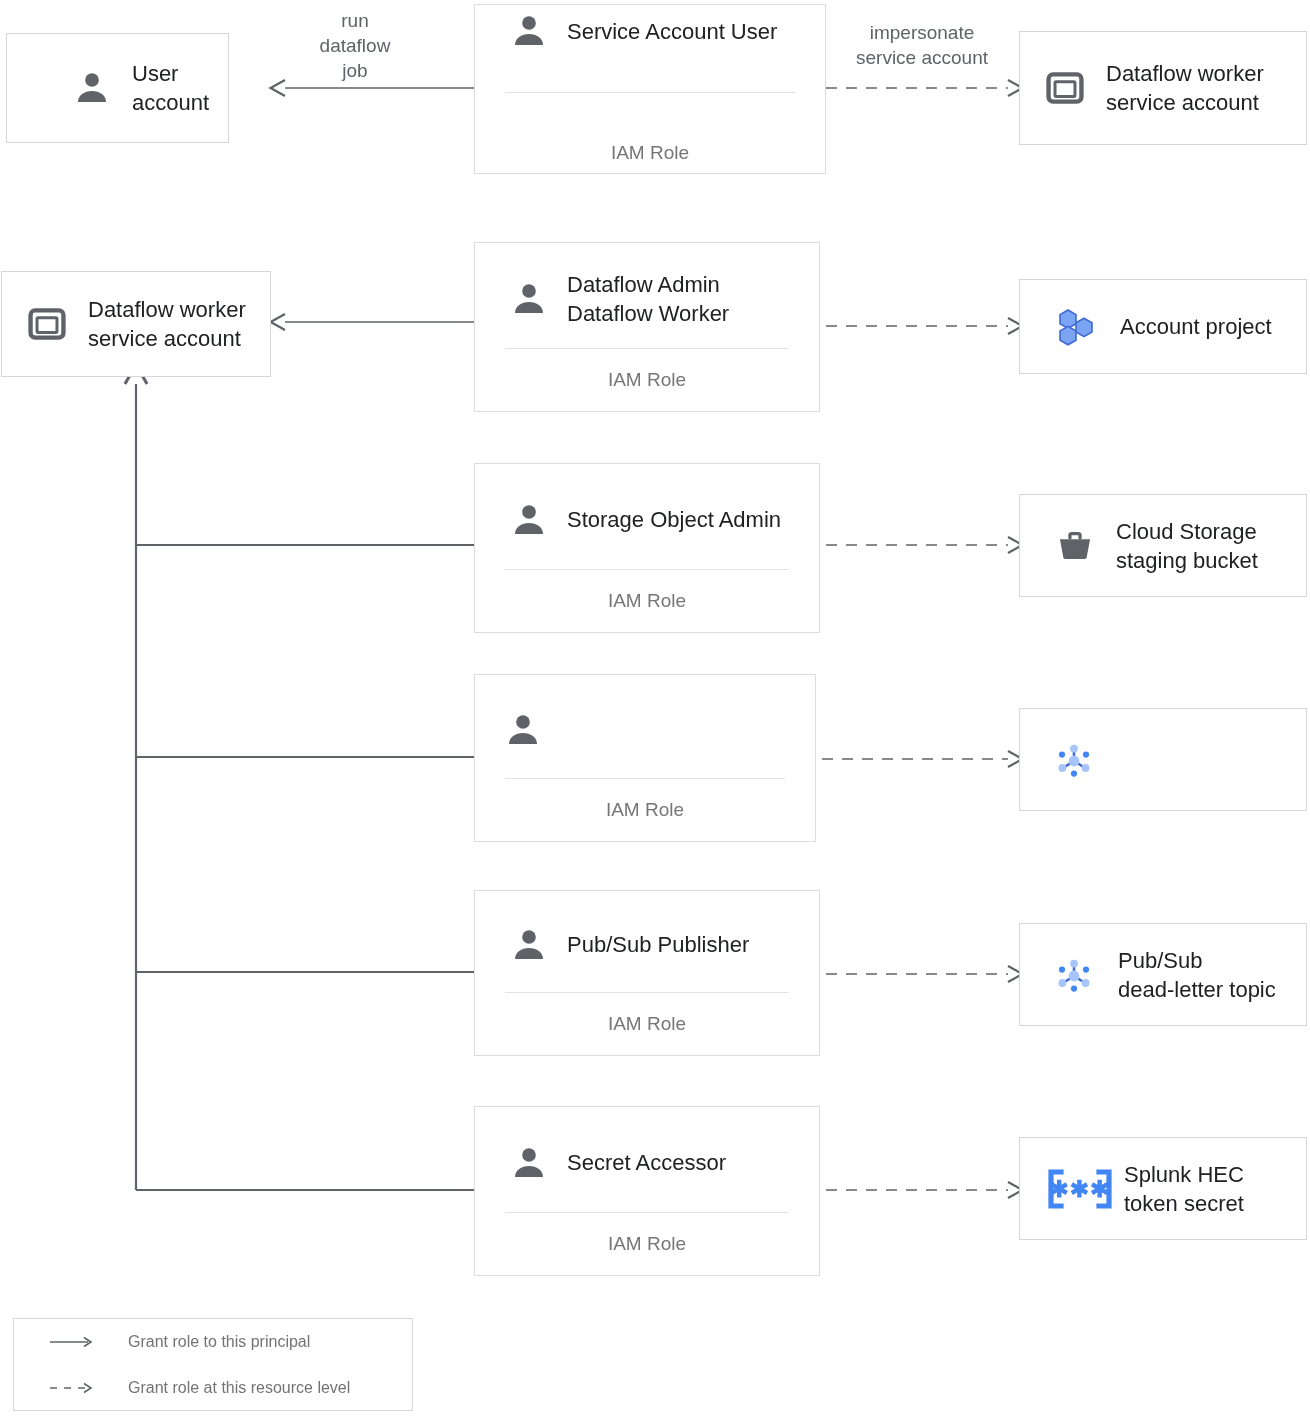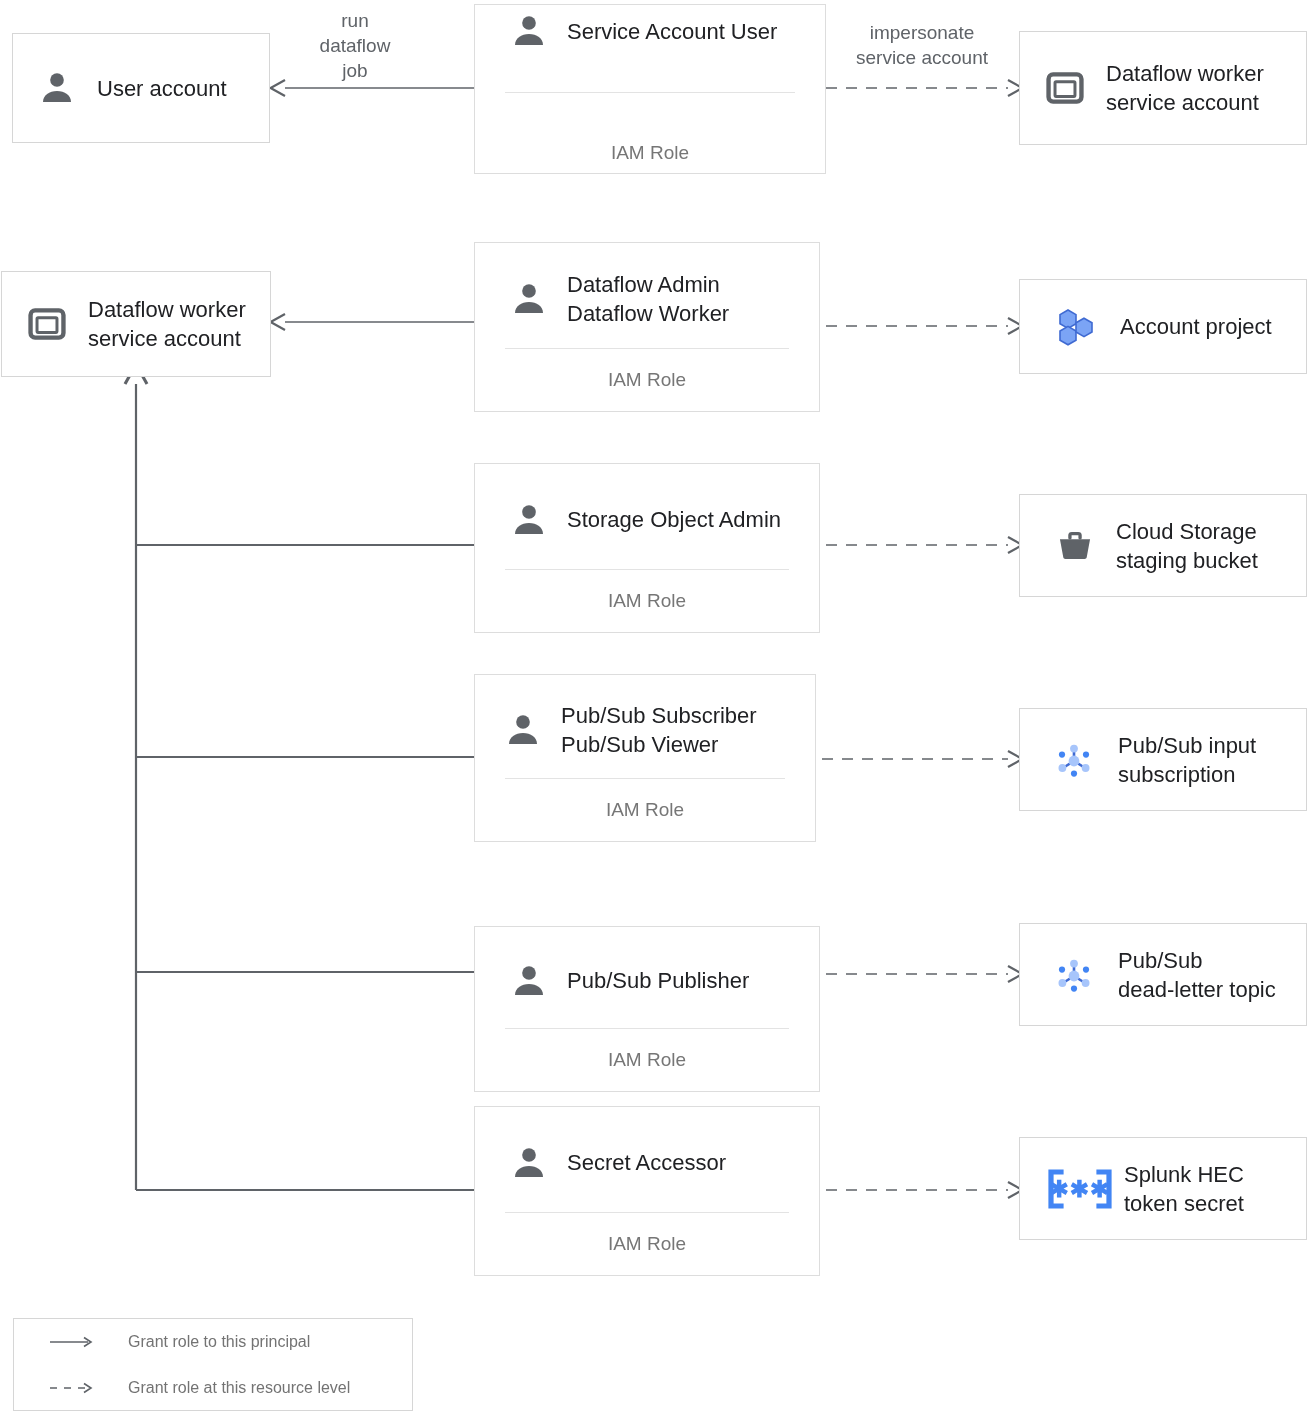--- a/index.html
+++ b/index.html
@@ -160,21 +160,21 @@
     <line x1="826" y1="1190" x2="1008" y2="1190" stroke="#5f6368" stroke-width="1.6" stroke-dasharray="11 9" marker-end="url(#arrowR)"></line>
   </svg>
 
   <div class="edge-caption" style="left:296px; top:8px; width:118px;">run
 dataflow
 job</div>
 
   <div class="edge-caption" style="left:836px; top:20px; width:172px;">impersonate
 service account</div>
 
-  <div class="node" style="left:12px; top:33px; width:258px; height:110px;">
+  <div class="node" style="left:6px; top:33px; width:223px; height:110px;padding-left:41px;">
     <div class="node-row">
       <svg class="icon" width="40" height="40" viewBox="0 0 24 24">
         <circle cx="12" cy="7.2" r="4.1" fill="#5f6368"></circle>
         <path d="M3.6 20.4c0-4.1 3.8-6.6 8.4-6.6s8.4 2.5 8.4 6.6z" fill="#5f6368"></path>
       </svg>
       <div class="node-label">User account</div>
     </div>
   </div>
 
   <div class="role-card" style="left:474px; top:4px; width:352px; height:170px;gap:41px;">
@@ -257,47 +257,43 @@
 staging bucket</div>
     </div>
   </div>
 
   <div class="role-card" style="left:474px; top:674px; width:342px; height:168px;">
     <div class="role-top" style="padding-left:28px;">
       <svg class="icon" width="40" height="40" viewBox="0 0 24 24">
         <circle cx="12" cy="7.2" r="4.1" fill="#5f6368"></circle>
         <path d="M3.6 20.4c0-4.1 3.8-6.6 8.4-6.6s8.4 2.5 8.4 6.6z" fill="#5f6368"></path>
       </svg>
-      <div class="role-name">Pub/Sub Subscriber
-Pub/Sub Viewer</div>
     </div>
     <div class="role-divider"></div>
     <div class="role-foot">IAM Role</div>
   </div>
 
   <div class="node" style="left:1019px; top:708px; width:288px; height:103px;">
     <div class="node-row" style="padding-left:30px;">
       <svg class="icon" width="48" height="48" viewBox="0 0 48 48">
         <line x1="24" y1="14" x2="24" y2="25" stroke="#3f6ad2" stroke-width="2.6"></line>
         <line x1="24" y1="25" x2="14.5" y2="31" stroke="#3f6ad2" stroke-width="2.6"></line>
         <line x1="24" y1="25" x2="33.5" y2="31" stroke="#3f6ad2" stroke-width="2.6"></line>
         <circle cx="24" cy="25" r="5.4" fill="#a7c5fb"></circle>
         <circle cx="24" cy="12.6" r="3.9" fill="#a7c5fb"></circle>
         <circle cx="12.4" cy="32" r="3.9" fill="#a7c5fb"></circle>
         <circle cx="35.6" cy="32" r="3.9" fill="#a7c5fb"></circle>
         <circle cx="12.0" cy="18.6" r="3.1" fill="#4285f4"></circle>
         <circle cx="36.0" cy="18.6" r="3.1" fill="#4285f4"></circle>
         <circle cx="24" cy="37.6" r="3.1" fill="#4285f4"></circle>
       </svg>
-      <div class="node-label">Pub/Sub input
-subscription</div>
-    </div>
-  </div>
-
-  <div class="role-card" style="left:474px; top:890px; width:346px; height:166px;margin-top:36px;">
+    </div>
+  </div>
+
+  <div class="role-card" style="left:474px; top:890px; width:346px; height:166px;">
     <div class="role-top">
       <svg class="icon" width="40" height="40" viewBox="0 0 24 24">
         <circle cx="12" cy="7.2" r="4.1" fill="#5f6368"></circle>
         <path d="M3.6 20.4c0-4.1 3.8-6.6 8.4-6.6s8.4 2.5 8.4 6.6z" fill="#5f6368"></path>
       </svg>
       <div class="role-name">Pub/Sub Publisher</div>
     </div>
     <div class="role-divider"></div>
     <div class="role-foot">IAM Role</div>
   </div>

